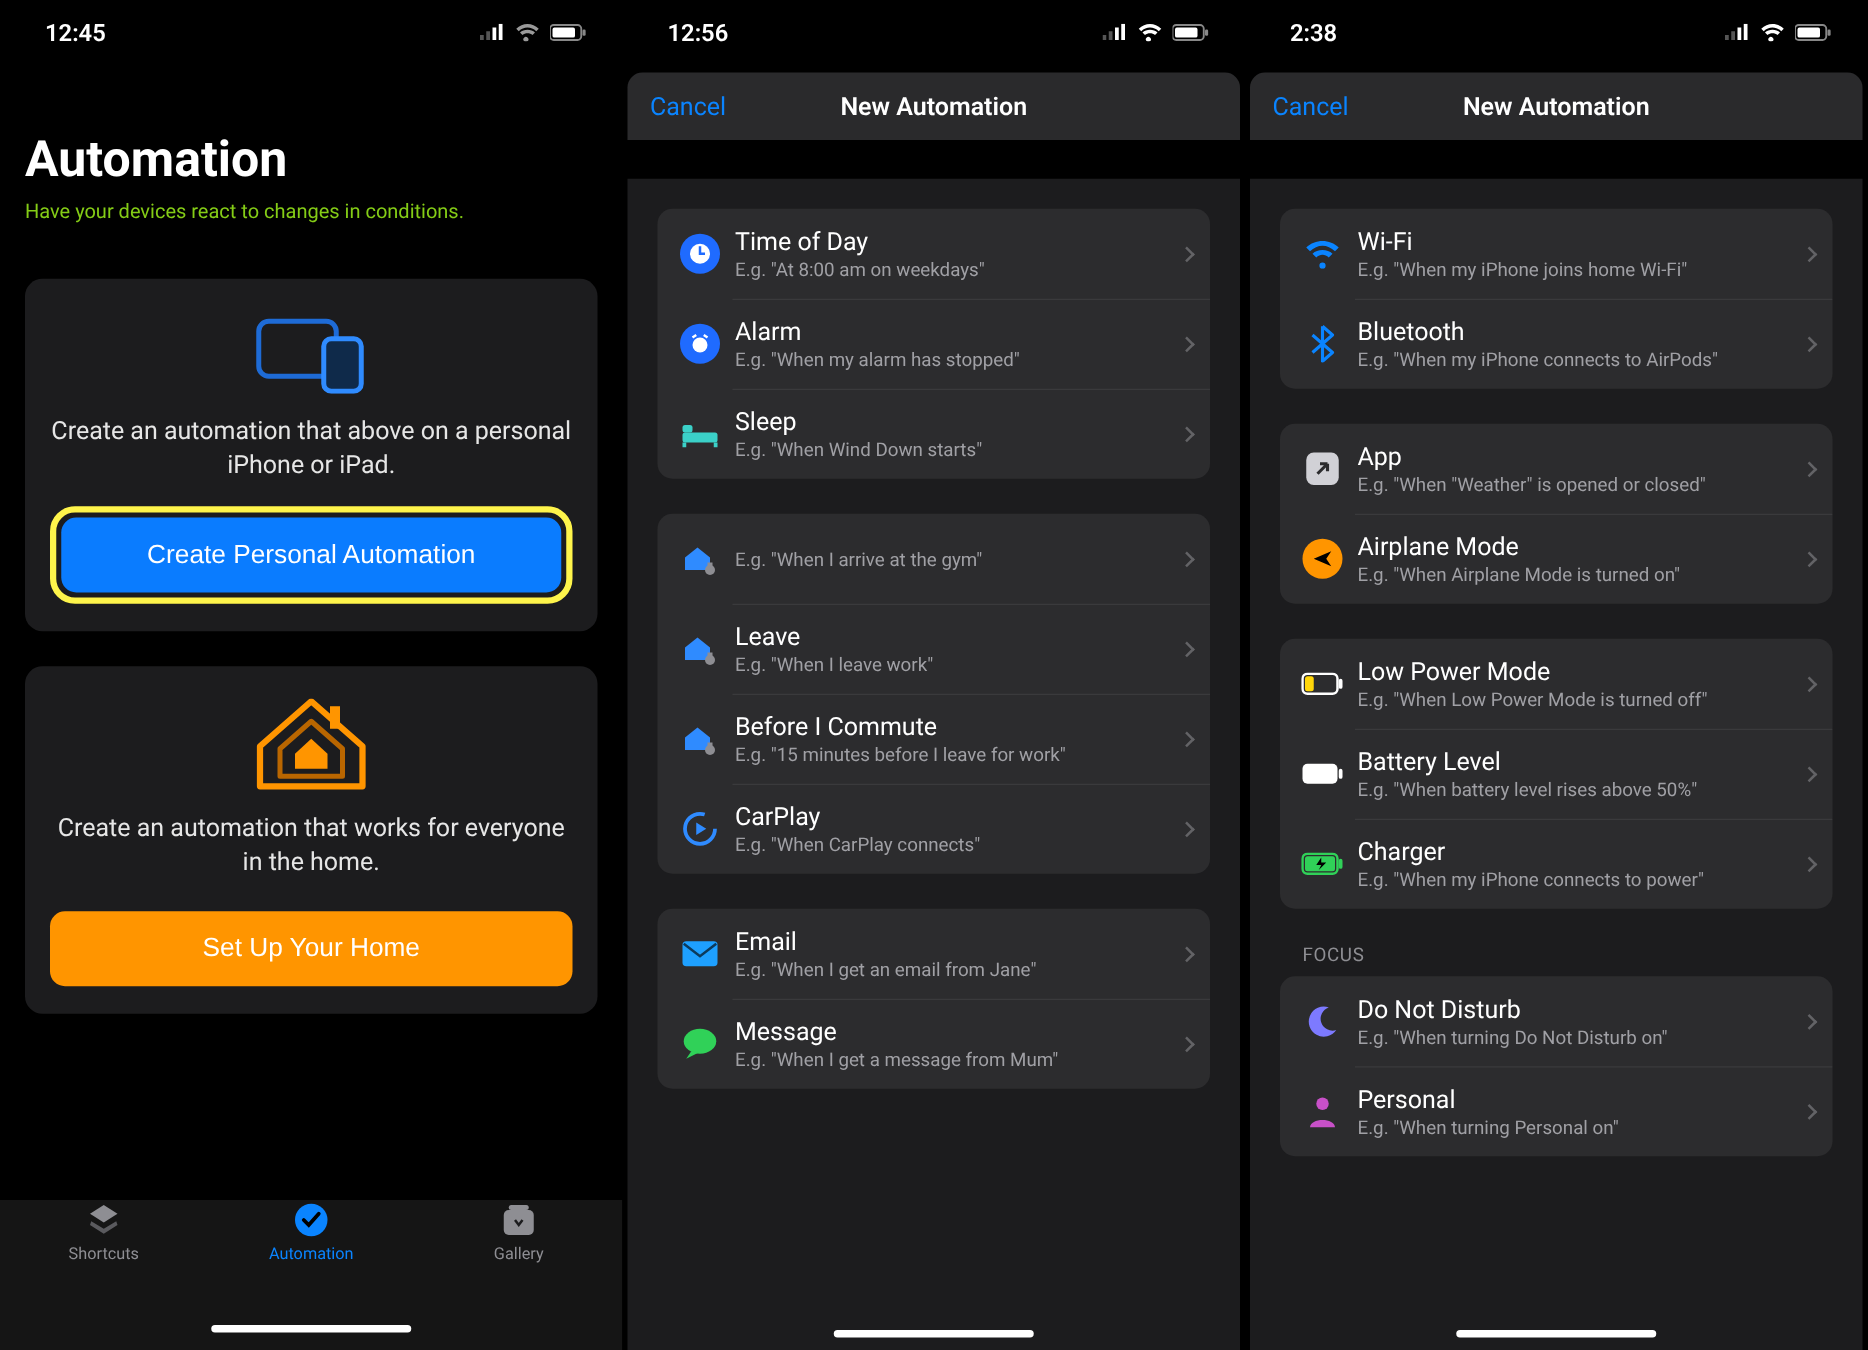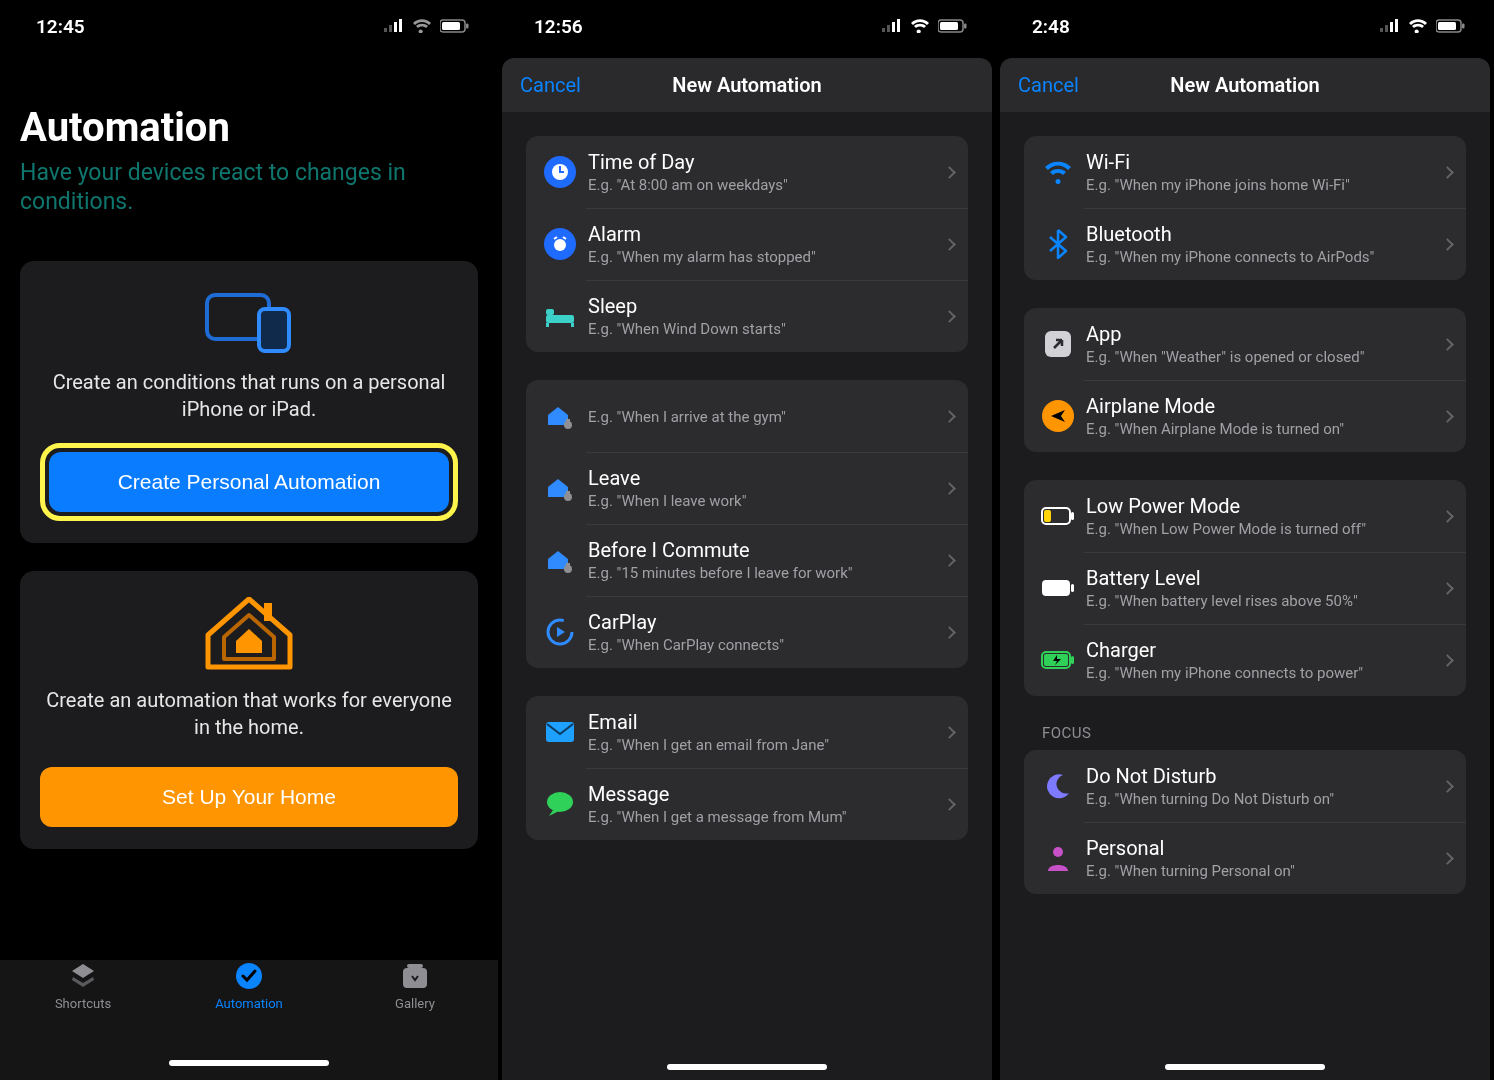--- a/index.html
+++ b/index.html
@@ -29,21 +29,21 @@
     justify-content:space-between;
     padding:0 28px 0 36px;
     font-size:19px;
     font-weight:600;
   }
   .status-icons { display:flex; align-items:center; gap:8px; }
   .status-icons svg { display:block; }
   
   .s1-content { padding:0 20px; flex:1; overflow:hidden; }
   .s1-title { font-size:40px; font-weight:700; margin-top:52px; }
-  .s1-sub  { font-size:23px; color:#0f766e; margin-top:8px; line-height:1.25; }
+  .s1-sub  { font-size:16px; color:#84cc16; margin-top:8px; line-height:1.25; }
   .card {
     background:#1c1c1e;
     border-radius:14px;
     padding:26px 20px 22px;
   }
   .card1 { margin-top:44px; }
   .card2 { margin-top:28px; }
   .card .glyph { display:flex; justify-content:center; }
   .card .desc  { text-align:center; font-size:20px; color:#e6e6e6; line-height:1.35; margin-top:16px; }
   .btn {
@@ -85,21 +85,21 @@
     position:absolute;
     bottom:14px;
     left:50%;
     transform:translateX(-50%);
     width:160px; height:6px;
     background:#fff;
     border-radius:3px;
   }
 
   
-  .modal-wrap { flex:1; background:#000; padding-top:6px; overflow:hidden; display:flex; flex-direction:column; position:relative;}
+  .modal-wrap { flex:1; background:#000; padding-top:6px; overflow:hidden; display:flex; flex-direction:column; position:relative;gap:31px;}
   .modal-header {
     height:54px;
     background:#2a2a2c;
     border-radius:12px 12px 0 0;
     margin:0 4px;
     display:flex;
     align-items:center;
     position:relative;
     justify-content:center;
   }
@@ -202,21 +202,21 @@
     <div class="s1-title">Automation</div>
     <div class="s1-sub">Have your devices react to changes in conditions.</div>
 
     <div class="card card1">
       <div class="glyph">
         <svg width="96" height="66" viewBox="0 0 96 66">
           <rect x="6" y="8" width="62" height="44" rx="8" fill="none" stroke="#1e6bd6" stroke-width="4"></rect>
           <rect x="58" y="22" width="30" height="42" rx="6" fill="#0f2a4a" stroke="#2f8bff" stroke-width="4"></rect>
         </svg>
       </div>
-      <div class="desc">Create an conditions that runs on a personal iPhone or iPad.</div>
+      <div class="desc">Create an automation that above on a personal iPhone or iPad.</div>
       <div class="highlight">
         <button class="btn btn-blue">Create Personal Automation</button>
       </div>
     </div>
 
     <div class="card card2">
       <div class="glyph">
         <svg width="90" height="74" viewBox="0 0 90 74">
           <path d="M45 2 L86 38 V70 H4 V38 Z" fill="none" stroke="#ff9500" stroke-width="5" stroke-linejoin="round"></path>
           <rect x="60" y="6" width="8" height="18" fill="#ff9500"></rect>
@@ -422,21 +422,21 @@
           <span class="chevron"></span>
         </div>
       </div>
     </div>
     <div class="home-ind2"></div>
   </div>
 </div>
 
 <div class="phone">
   <div class="status-bar">
-    <span>2:48</span>
+    <span>2:38</span>
     <span class="status-icons">
       <svg width="20" height="14">
           <rect x="0" y="9" width="3" height="4" fill="#555"></rect>
           <rect x="5" y="6" width="3" height="7" fill="#555"></rect>
           <rect x="10" y="3" width="3" height="10" fill="#fff"></rect>
           <rect x="15" y="0" width="3" height="13" fill="#fff"></rect>
         </svg>
       <svg width="20" height="14">
           <path d="M10 11a2 2 0 100 3 2 2 0 000-3zM4 7c3-3 9-3 12 0l-2 2c-2-2-6-2-8 0zM1 4c5-5 13-5 18 0l-2 2C13 2 7 2 3 6z" fill="#fff"></path>
         </svg>

